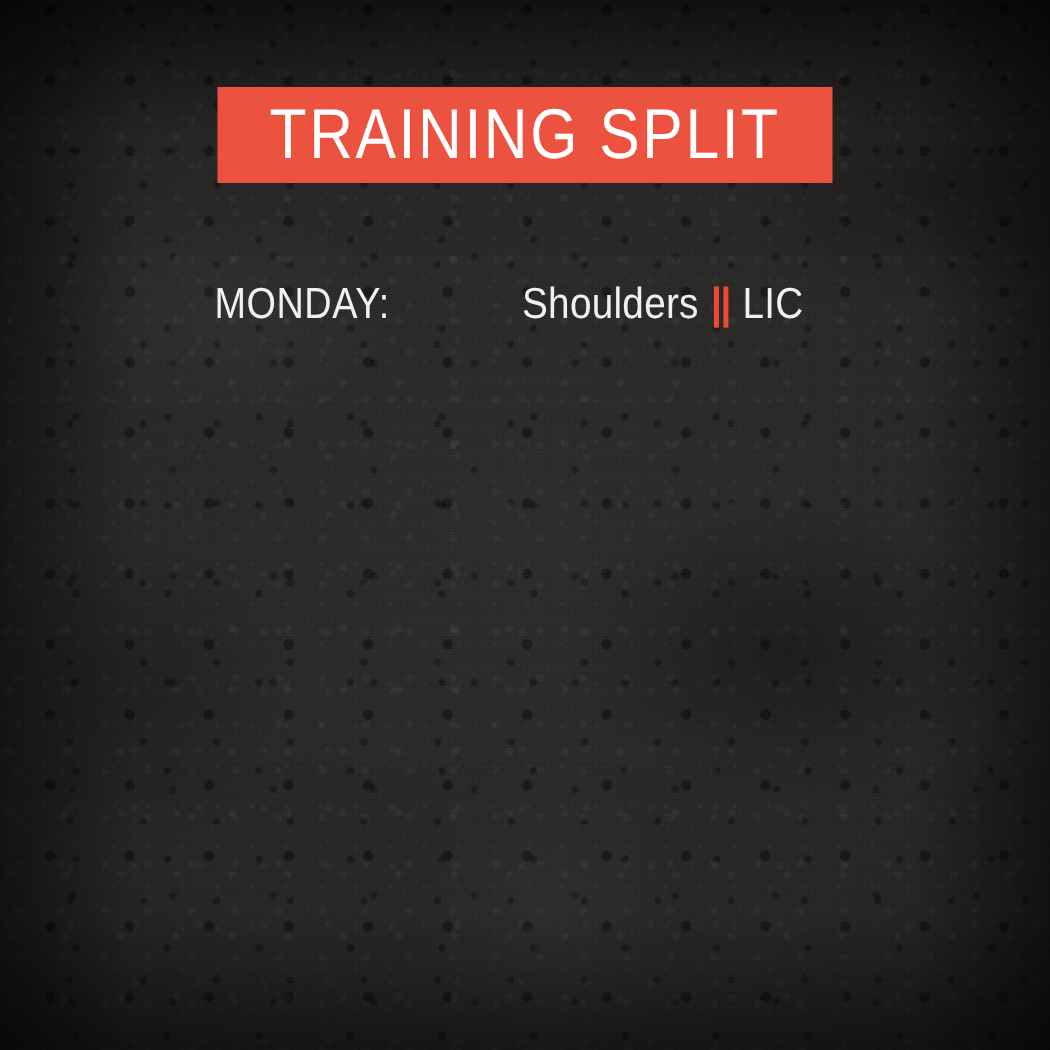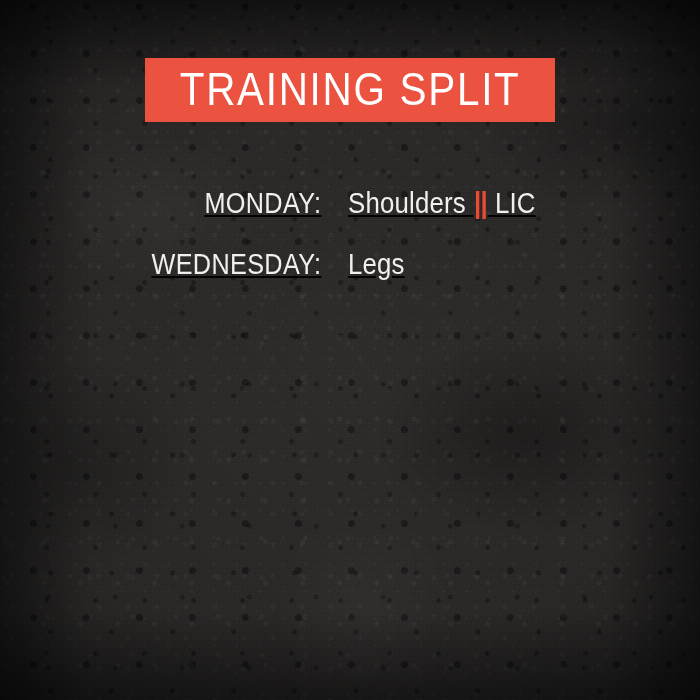--- a/index.html
+++ b/index.html
@@ -74,21 +74,20 @@
     background:
       linear-gradient(to bottom, rgba(0,0,0,0.55) 0, rgba(0,0,0,0) 90px),
       linear-gradient(to top,    rgba(0,0,0,0.45) 0, rgba(0,0,0,0) 90px),
       linear-gradient(to right,  rgba(0,0,0,0.45) 0, rgba(0,0,0,0) 90px),
       linear-gradient(to left,   rgba(0,0,0,0.45) 0, rgba(0,0,0,0) 90px);
   }
 
   .content {
     position: absolute;
     inset: 0;
-    text-align: right;
   }
 
   
   #title-banner {
     position: absolute;
     left: 145px;
     top: 58px;
     width: 410px;
     height: 64px;
     background: #ec5240;
@@ -114,21 +113,20 @@
     position: absolute;
     left: 143px;
     top: 186px;
     width: 480px;
   }
   .row {
     position: relative;
     height: 61px;
     display: flex;
     align-items: flex-start;
-    text-decoration: underline;
   }
   .day-label {
     width: 205px;
     flex: 0 0 205px;
     color: #f2f0ee;
     font-family: "Liberation Sans Narrow", "Liberation Sans", sans-serif;
     font-size: 29px;
     font-weight: 400;
     letter-spacing: 0.4px;
     line-height: 34px;
@@ -177,24 +175,20 @@
     </div>
 
     <div id="schedule">
 
       <div class="row">
         <span class="day-label">MONDAY:</span>
         <span class="day-value"><span>Shoulders </span><span class="sep">||</span><span> LIC</span></span>
       </div>
 
 
-      <div class="row">
-        <span class="day-label">WEDNESDAY:</span>
-        <span class="day-value">Legs</span>
-      </div>
 
 
 
 
 
     </div>
   </div>
 </div>
 
 </body></html>

